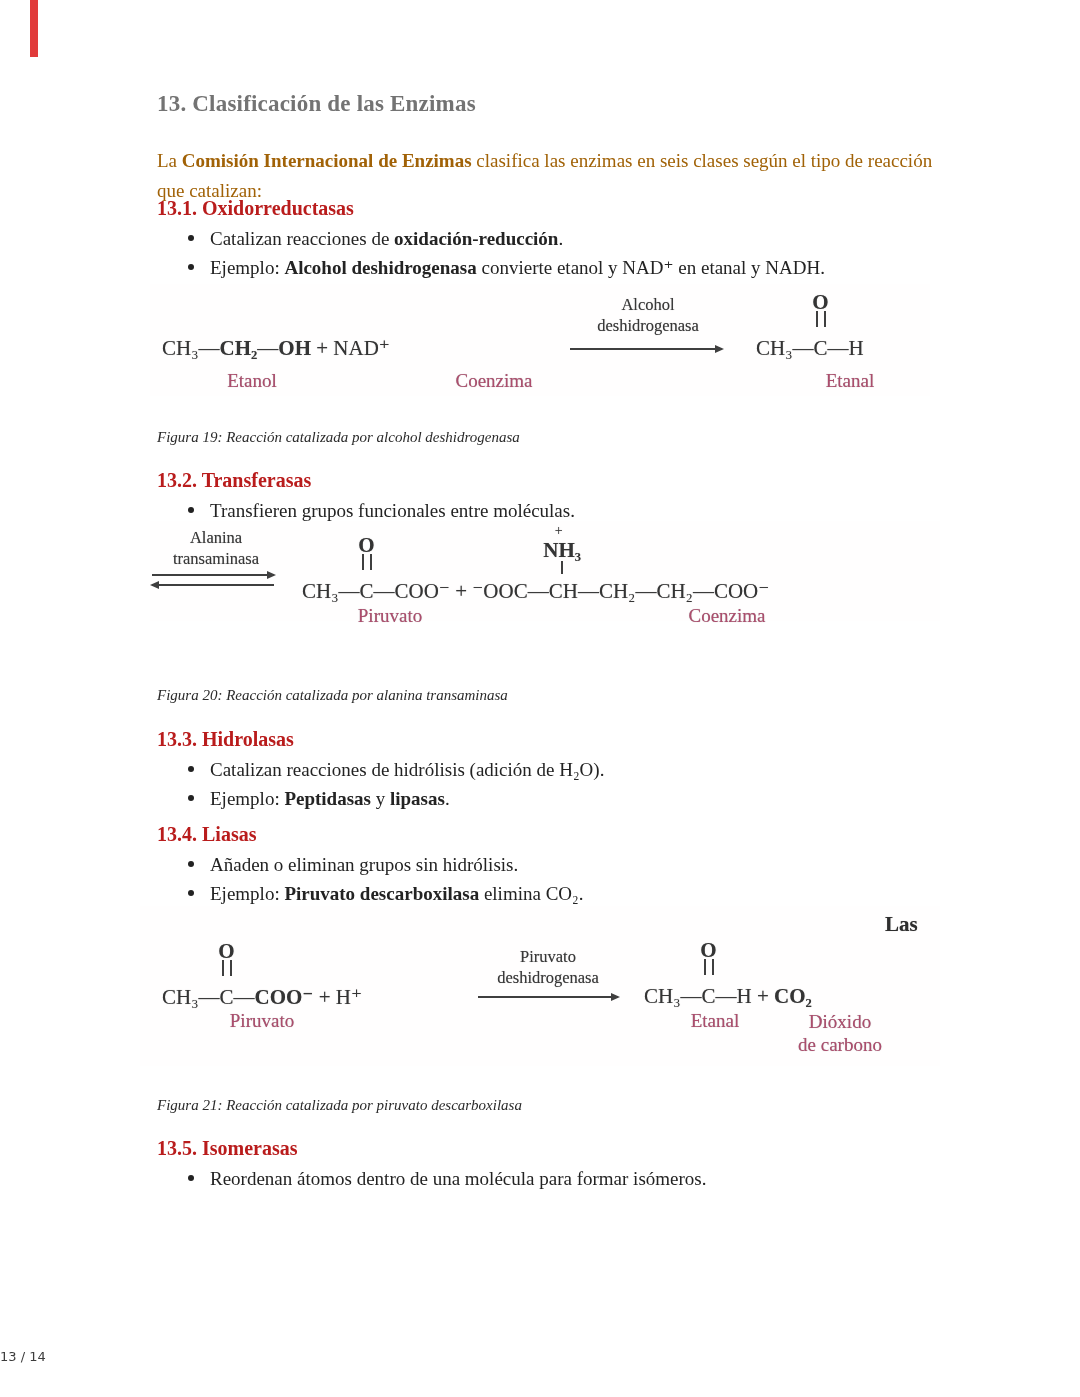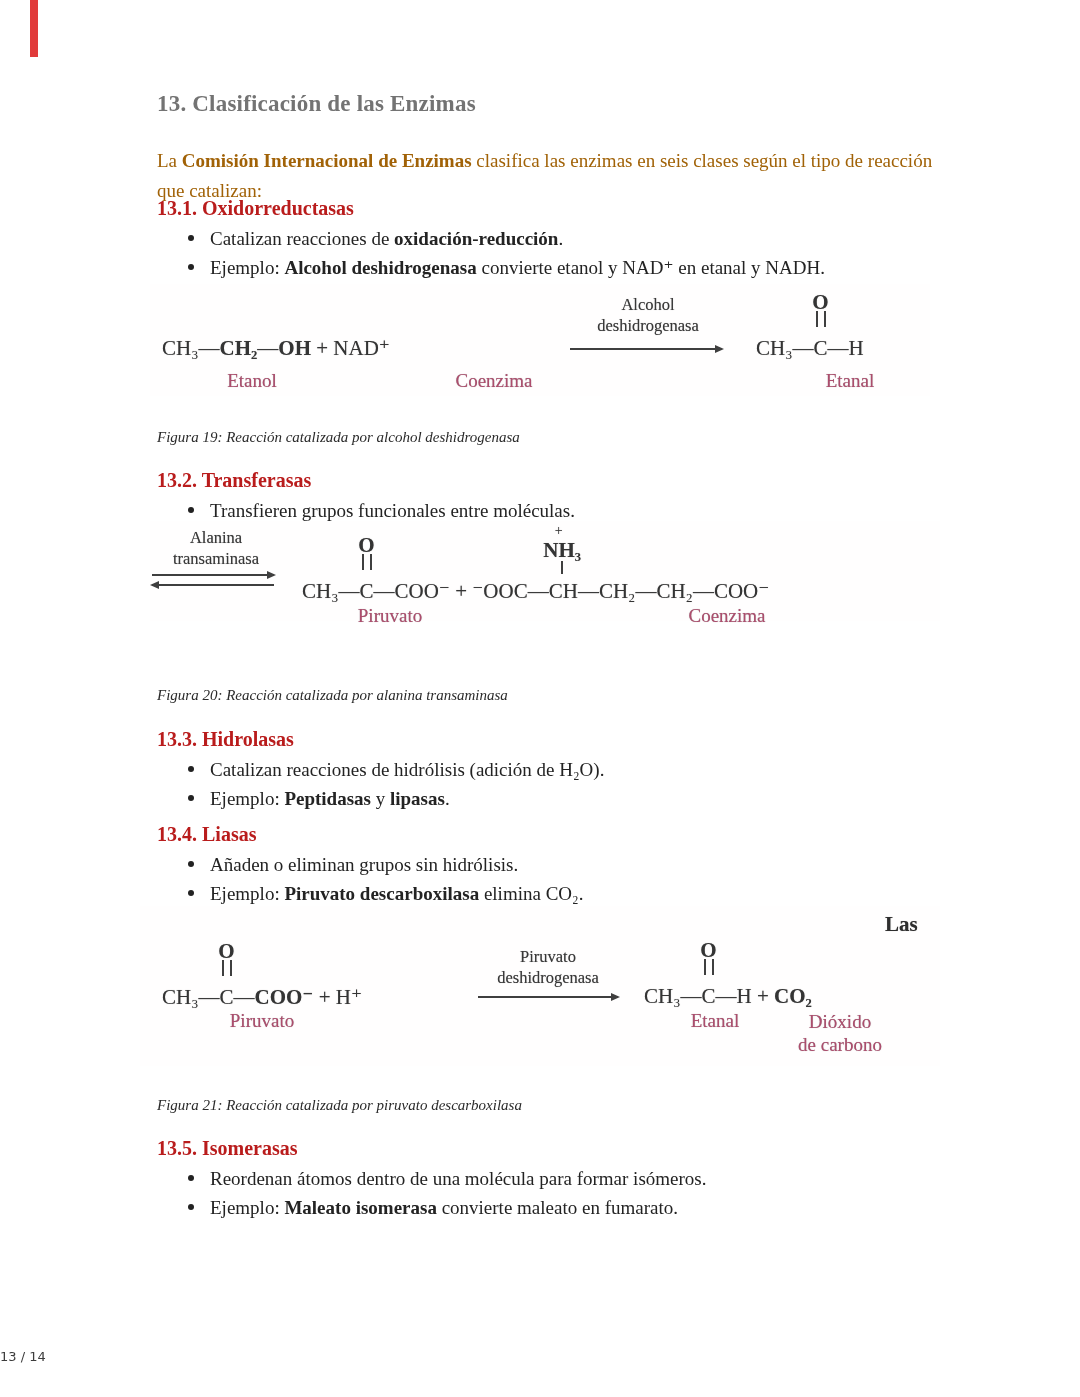--- a/index.html
+++ b/index.html
@@ -116,16 +116,15 @@
     <span class="lline">Dióxido</span>
     <span class="lline">de carbono</span>
   </span>
 </figure>
 
 <div class="caption" style="top:1097px">Figura 21: Reacción catalizada por piruvato descarboxilasa</div>
 
 <h2 class="h2" style="top:1137px">13.5. Isomerasas</h2>
 <ul class="bl" style="top:1164px">
   <li><span>Reordenan átomos dentro de una molécula para formar isómeros.</span></li>
-  <li><span>Ejemplo: </span><span class="b">Maleato isomerasa</span><span> convierte maleato en fumarato.</span></li>
 </ul>
 
 <div class="footer">13 / 14</div>
 
 </body></html>

